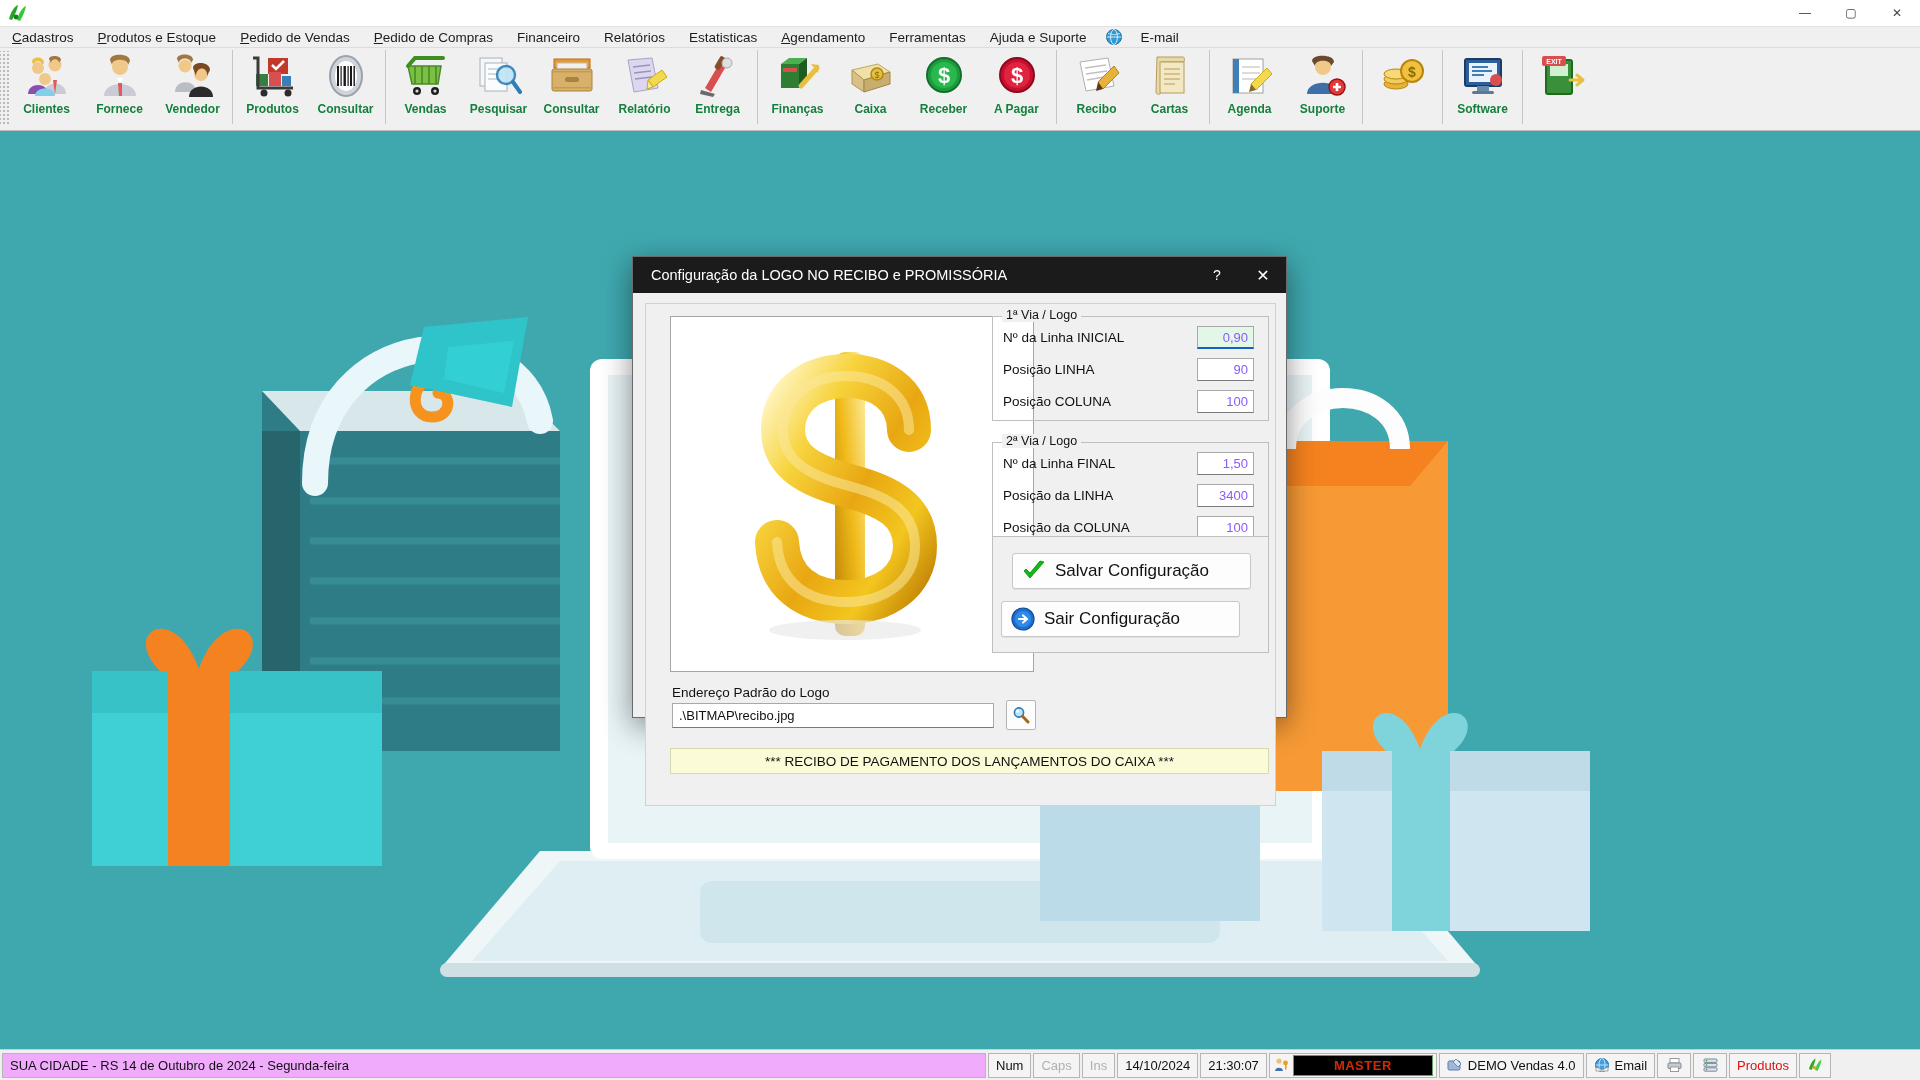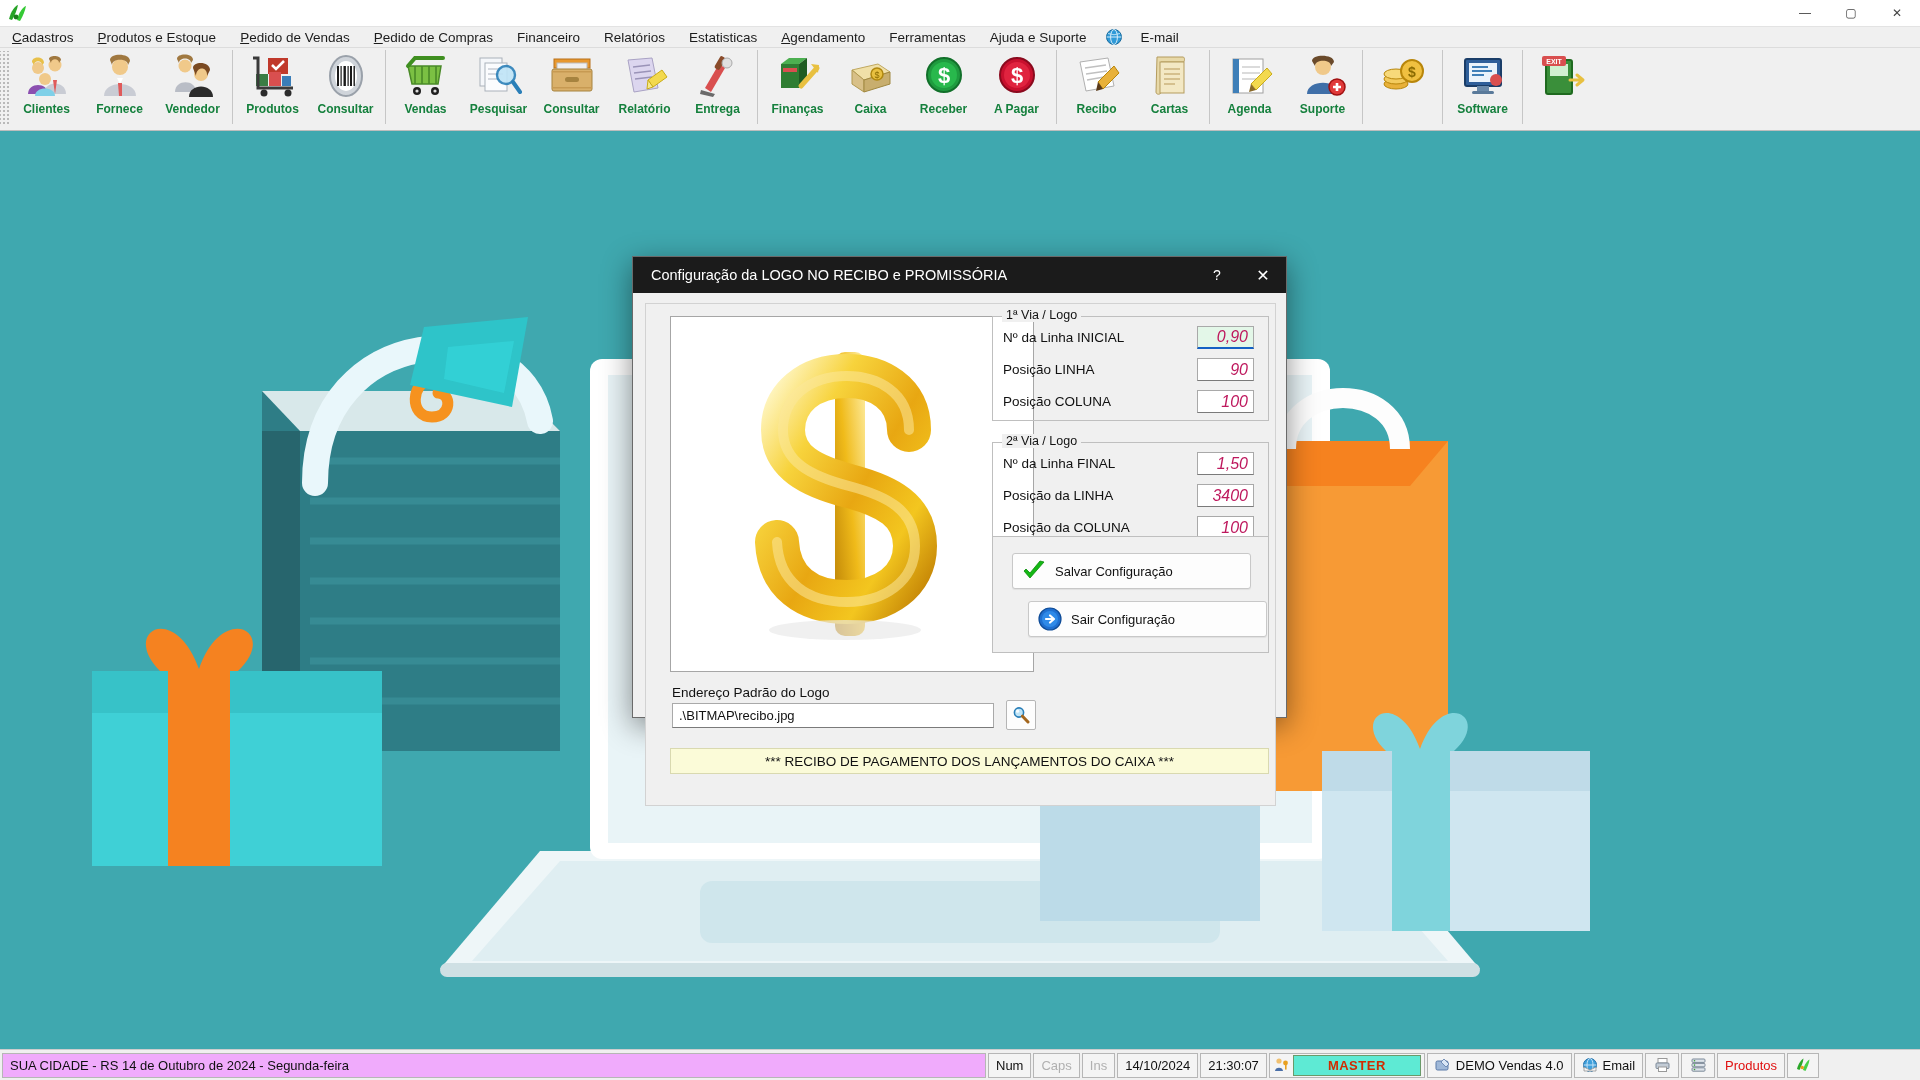--- a/index.html
+++ b/index.html
@@ -118,51 +118,50 @@
   .grp { position:absolute; border:1px solid #bfbfbf; }
   .grp-lbl {
     position:absolute; top:-9px; left:9px; background:#f0f0f0; padding:0 4px;
     font-size:12.5px; color:#111;
   }
   .row { position:absolute; display:flex; align-items:center; }
   .row .lab { font-size:13.5px; color:#111; }
   .fld {
     width:57px; height:23px; background:#fff; border:1px solid #a9a9a9;
     border-bottom:1px solid #7a7a7a;
-    font-size:16px; color:#be185d; text-align:right; padding:1px 5px;
+    font-size:13px; color:#8b5cf6; text-align:right; padding:1px 5px;
     font-family:"Liberation Sans", sans-serif;
-    font-style:italic;
   }
   .fld.focused { background:#e3f7e8; border-bottom:2px solid #1461c4; }
 
   .btnpanel { position:absolute; left:346px; top:232px; width:277px; height:117px;
               background:#f0f0f0; border:1px solid #bfbfbf; }
   .abtn {
     position:absolute; width:239px; height:36px; background:#fdfdfd;
     border:1px solid #c8c8c8; border-radius:3px;
     display:flex; align-items:center; box-shadow:0 1px 1px rgba(0,0,0,0.07);
   }
   .abtn .bi { width:42px; display:flex; align-items:center; justify-content:center; }
-  .abtn .bl { font-size:13px; color:#111; }
+  .abtn .bl { font-size:17px; color:#111; }
 
   
   .statusbar {
     position:absolute; left:0; top:1049px; width:1920px; height:31px;
     background:#f0f0f0; border-top:1px solid #cdcdcd;
     display:flex; align-items:center; gap:2px; padding:0 2px;
   }
   .sb-cell {
     height:25px; border:1px solid #b6b6b6; background:#f4f4f4;
     display:flex; align-items:center; padding:0 7px; font-size:13px; color:#111;
     white-space:nowrap;
   }
   .sb-main { flex:0 0 984px; justify-content:flex-start; background:#f0abfc; }
   .sb-dim { color:#b0b0b0; }
-  .sb-green { background:#5eead4; color:#d12b00; font-weight:bold; justify-content:center;
-              width:128px; letter-spacing:.5px; border:1px solid #6a9a6a;}
+  .sb-green { background:#000000; color:#d12b00; font-weight:bold; justify-content:center;
+              width:140px; letter-spacing:.5px; border:1px solid #6a9a6a;}
   .sb-red { color:#e01010; font-weight:normal; }
   .sb-ico { display:flex; align-items:center; justify-content:center; }
 </style>
 </head>
 <body>
 
 <div class="titlebar">
   <span class="applogo">
     <svg width="22" height="20" viewBox="0 0 22 20">
       <path d="M3 16 C5 8, 9 3, 12 2 C11 7, 9 12, 6 17 Z" fill="#27a427"></path>
@@ -662,21 +661,21 @@
 
     <div class="btnpanel">
       <div class="abtn" style="left:19px; top:16px;">
         <span class="bi">
           <svg width="24" height="22" viewBox="0 0 24 22">
             <path d="M2 11 L8 18 L22 2 L18 1 L8 13 L4 9 Z" fill="#14b814" stroke="#0a8a0a" stroke-width="0.8"></path>
           </svg>
         </span>
         <span class="bl">Salvar Configuração</span>
       </div>
-      <div class="abtn" style="left:35px; top:64px;">
+      <div class="abtn" style="left:8px; top:64px;">
         <span class="bi">
           <svg width="24" height="24" viewBox="0 0 24 24">
             <circle cx="12" cy="12" r="11" fill="#1f6fd0" stroke="#0f4c97" stroke-width="1.2"></circle>
             <circle cx="12" cy="12" r="8" fill="#2f8ae8"></circle>
             <path d="M8 12 H15 M12 8.5 L16 12 L12 15.5" stroke="#fff" stroke-width="2.2" fill="none" stroke-linecap="round" stroke-linejoin="round"></path>
           </svg>
         </span>
         <span class="bl">Sair Configuração</span>
       </div>
     </div>

